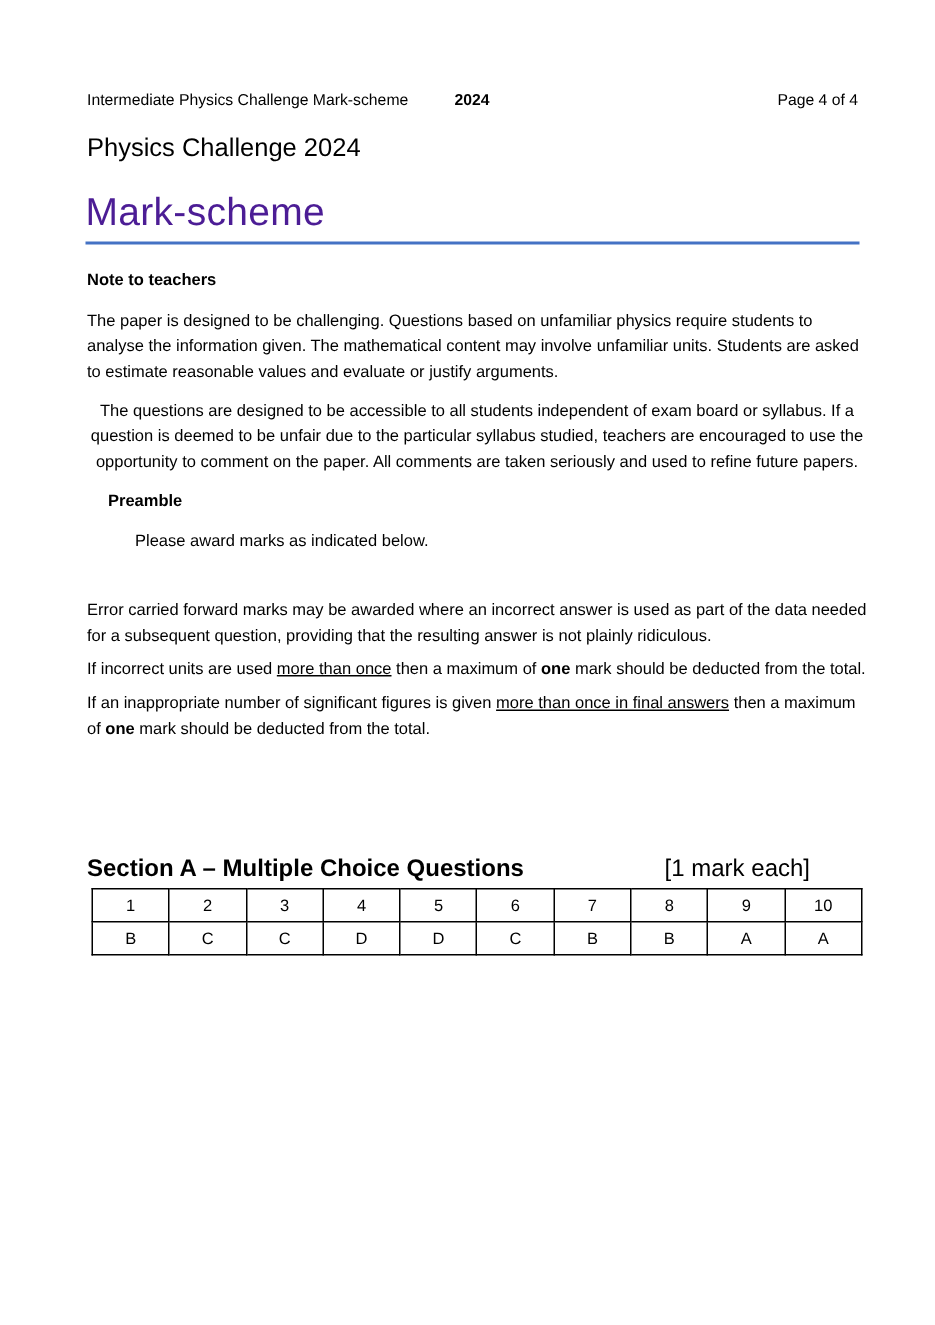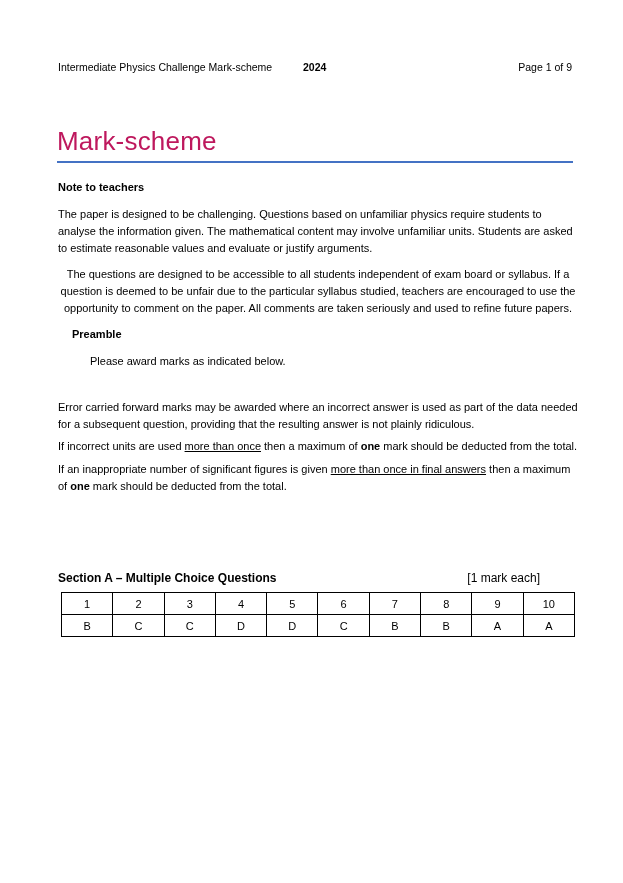--- a/index.html
+++ b/index.html
@@ -6,44 +6,45 @@
     body {
       width: 623px; height: 883px; position: relative; overflow: hidden;
       font-family: "Liberation Sans", sans-serif; color: #000;
     }
     .page { position: absolute; left: 0; top: 12px; width: 623px; height: 883px; }
     .hdr { position: absolute; top: 49px; left: 58px; right: 51px; font-size: 10.5px; height: 14px; }
     .hdr .left { position: absolute; left: 0; }
     .hdr .year { position: absolute; left: 245px; font-weight: bold; }
     .hdr .right { position: absolute; right: 0; }
     .h-sub { position: absolute; left: 58px; top: 77px; font-size: 17px; }
-    .h-title { position: absolute; left: 57px; top: 114px; font-size: 26px; color: #be185d; font-weight: normal; letter-spacing: 0.2px; }
+    .h-title { position: absolute; left: 57px; top: 114px; font-size: 26px; color: #4c1d95; font-weight: normal; letter-spacing: 0.2px; }
     .rule { position: absolute; left: 57px; top: 149px; width: 516px; height: 2px; background: #4472c4; }
     .txt { position: absolute; left: 58px; width: 520px; font-size: 11px; line-height: 17px; }
     .bold { font-weight: bold; }
     u { text-decoration: underline; }
-    .sec { position: absolute; left: 58px; top: 559px; width: 482px; font-size: 12px; }
+    .sec { position: absolute; left: 58px; top: 559px; width: 482px; font-size: 16px; }
     .sec .lbl { font-weight: bold; }
     .sec .marks { position: absolute; right: 0; top: 0; }
     table.mcq {
       position: absolute; left: 61px; top: 580px; width: 514px;
       border-collapse: collapse; font-size: 11px; table-layout: fixed;
     }
     table.mcq td { border: 1px solid #000; text-align: center; height: 21px; padding: 0; }
   </style>
 </head>
 <body>
 
 <div class="page">
   <div class="hdr">
     <span class="left">Intermediate Physics Challenge Mark-scheme</span>
     <span class="year">2024</span>
-    <span class="right">Page 1 of 9</span>
+    <span class="right">Page 4 of 4</span>
   </div>
 
+  <div class="h-sub">Physics Challenge 2024</div>
   <div class="h-title">Mark-scheme</div>
   <div class="rule"></div>
 
   <div class="txt bold" style="top:167px;">Note to teachers</div>
   <div class="txt" style="top:194px;">The paper is designed to be challenging. Questions based on unfamiliar physics require students to analyse the information given. The mathematical content may involve unfamiliar units. Students are asked to estimate reasonable values and evaluate or justify arguments.</div>
   <div class="txt" style="top:254px;text-align:center;">The questions are designed to be accessible to all students independent of exam board or syllabus. If a question is deemed to be unfair due to the particular syllabus studied, teachers are encouraged to use the opportunity to comment on the paper. All comments are taken seriously and used to refine future papers.</div>
 
   <div class="txt bold" style="top:314px;padding-left:14px;">Preamble</div>
   <div class="txt" style="top:341px;padding-left:32px;">Please award marks as indicated below.</div>
   <div class="txt" style="top:387px;">Error carried forward marks may be awarded where an incorrect answer is used as part of the data needed for a subsequent question, providing that the resulting answer is not plainly ridiculous.</div>

